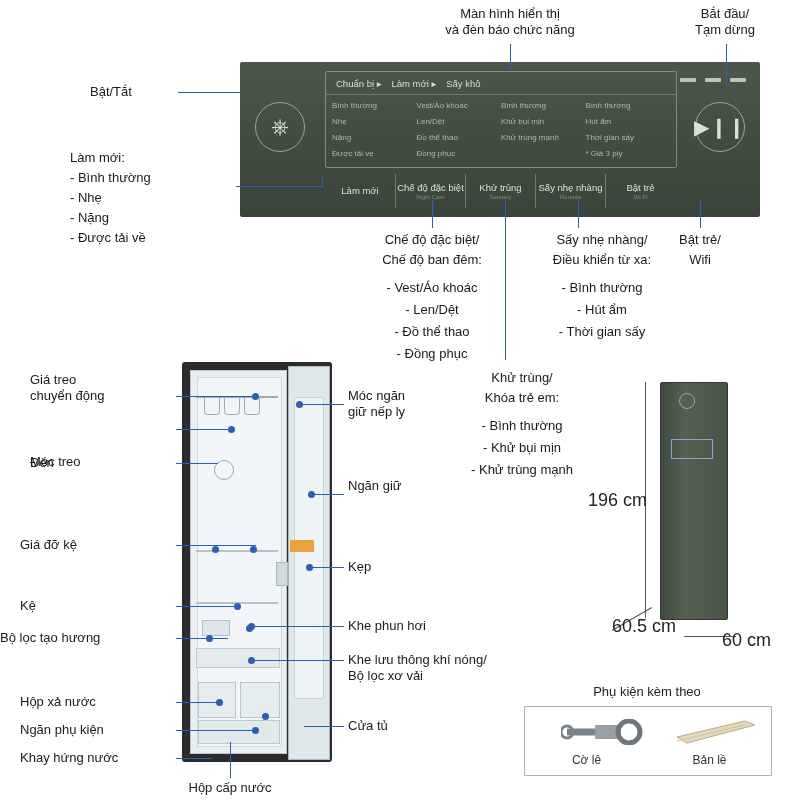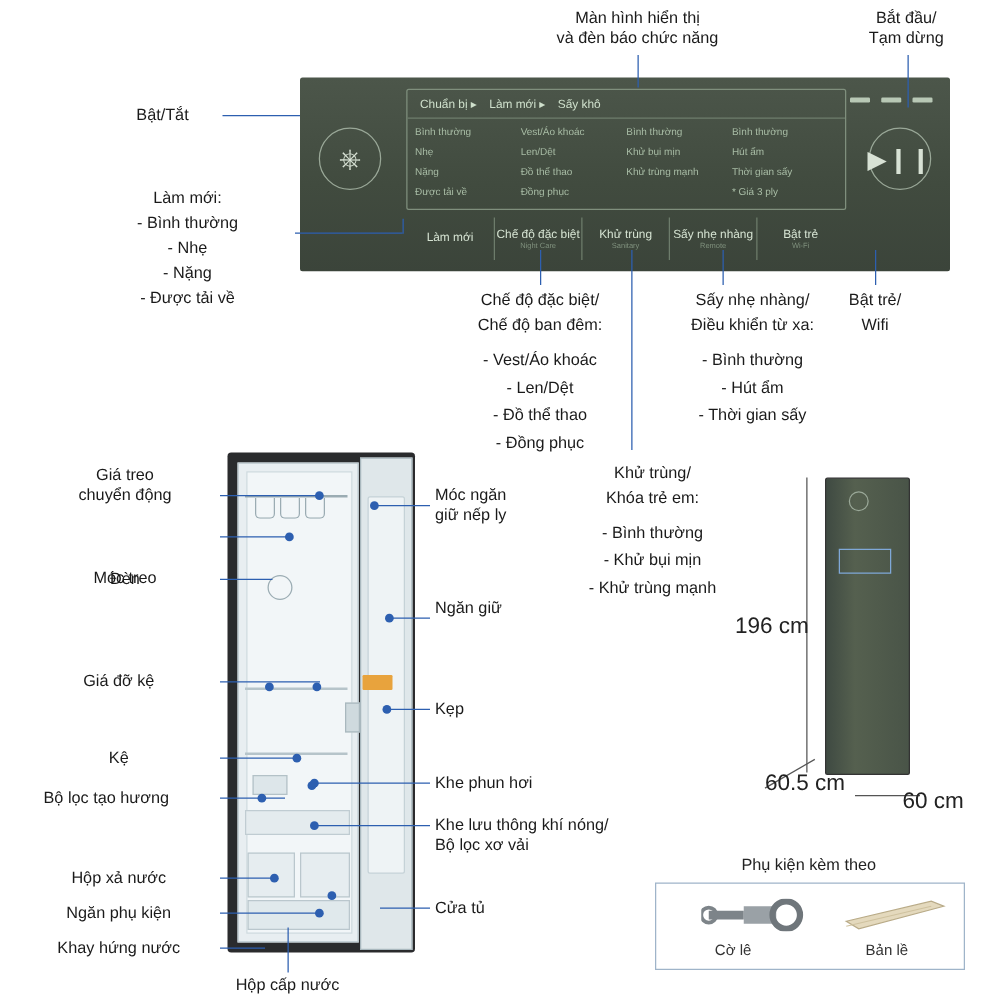--- a/index.html
+++ b/index.html
@@ -5,21 +5,21 @@
   html,body{margin:0;padding:0;}
   body{
     width:800px;height:800px;position:relative;overflow:hidden;
     background:#ffffff;
     font-family:"Liberation Sans", sans-serif;
     color:#222;
   }
   .lbl{position:absolute;font-size:13px;line-height:1.25;color:#1a1a1a;}
   .lbl.b{font-weight:normal;}
   .c{text-align:center;}
-  .r{text-align:center;}
+  .r{text-align:left;}
   .l{text-align:left;}
 
   
   .line{position:absolute;background:#2d5fb0;}
   .h{height:1px;}
   .v{width:1px;}
   .dot{position:absolute;width:7px;height:7px;border-radius:50%;background:#2d5fb0;}
 
   
   #panel{

